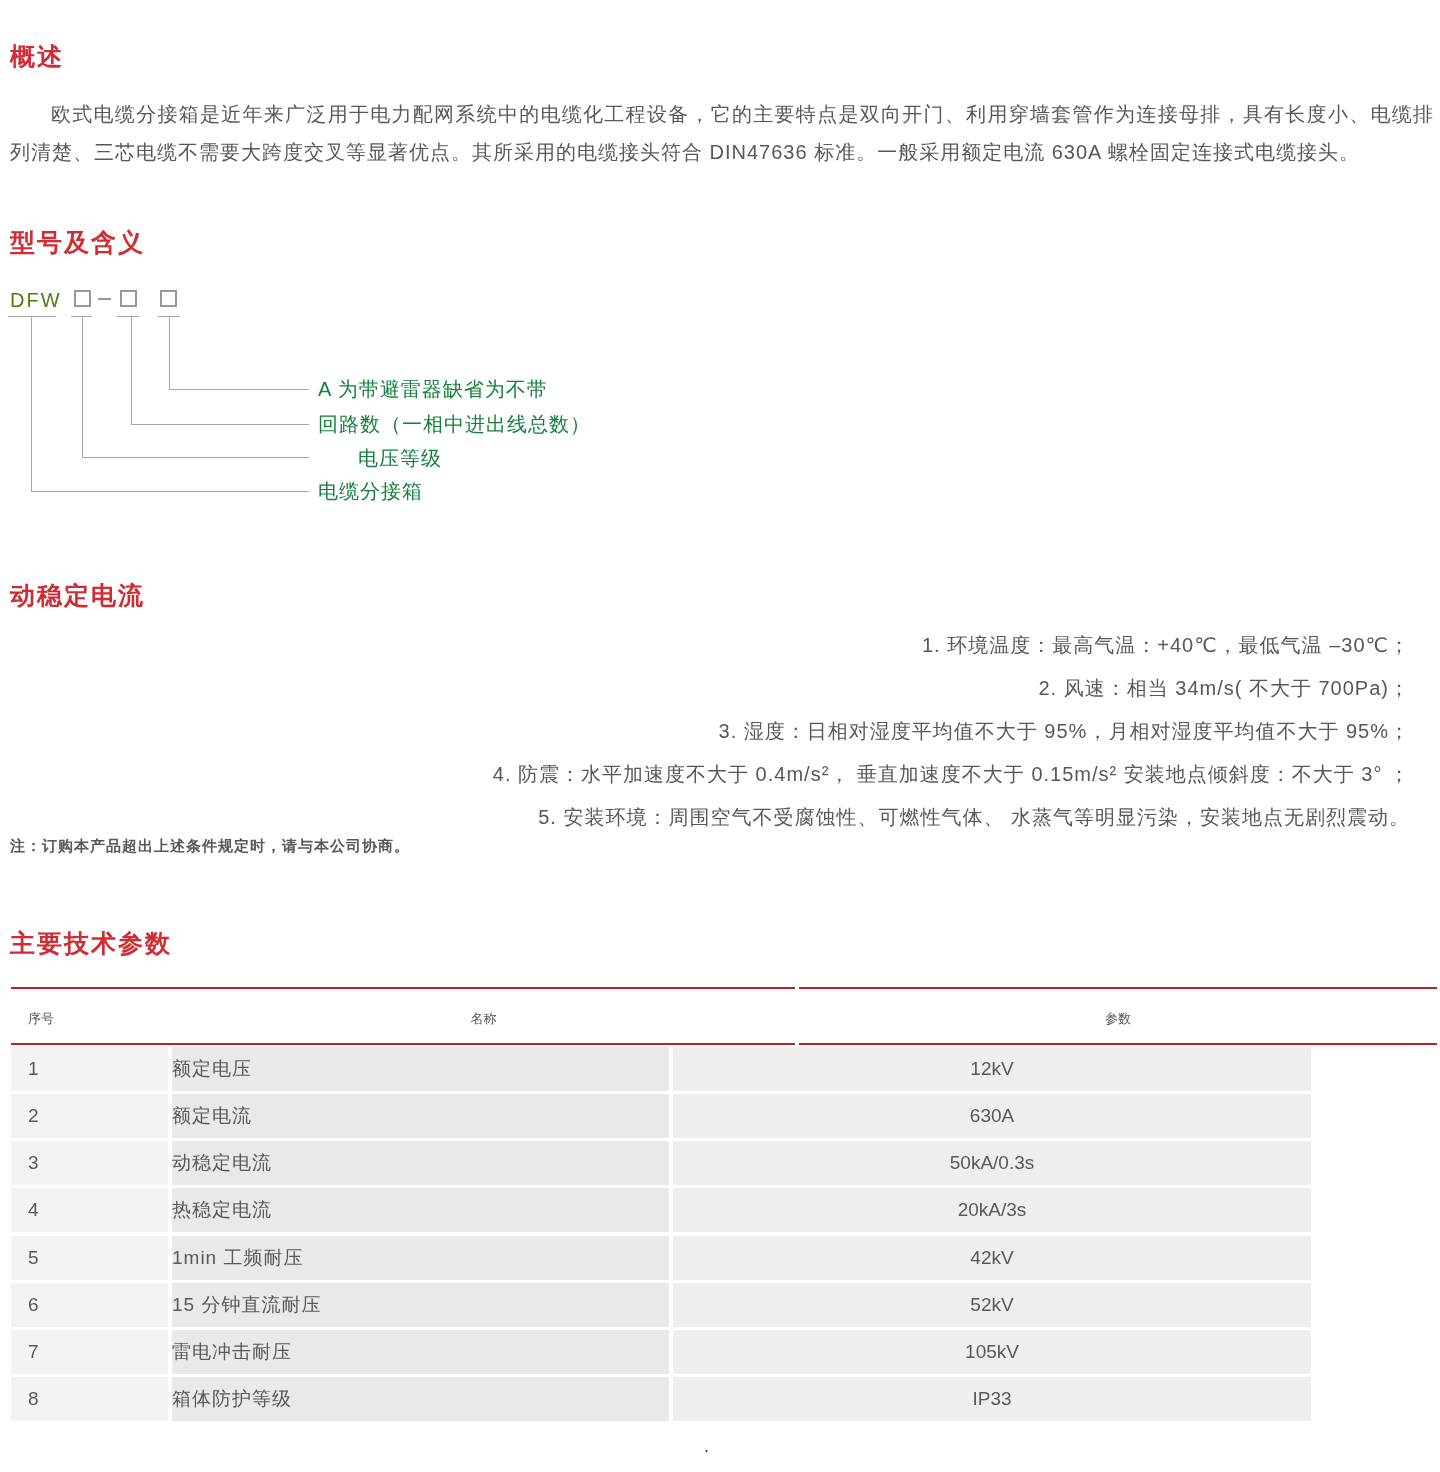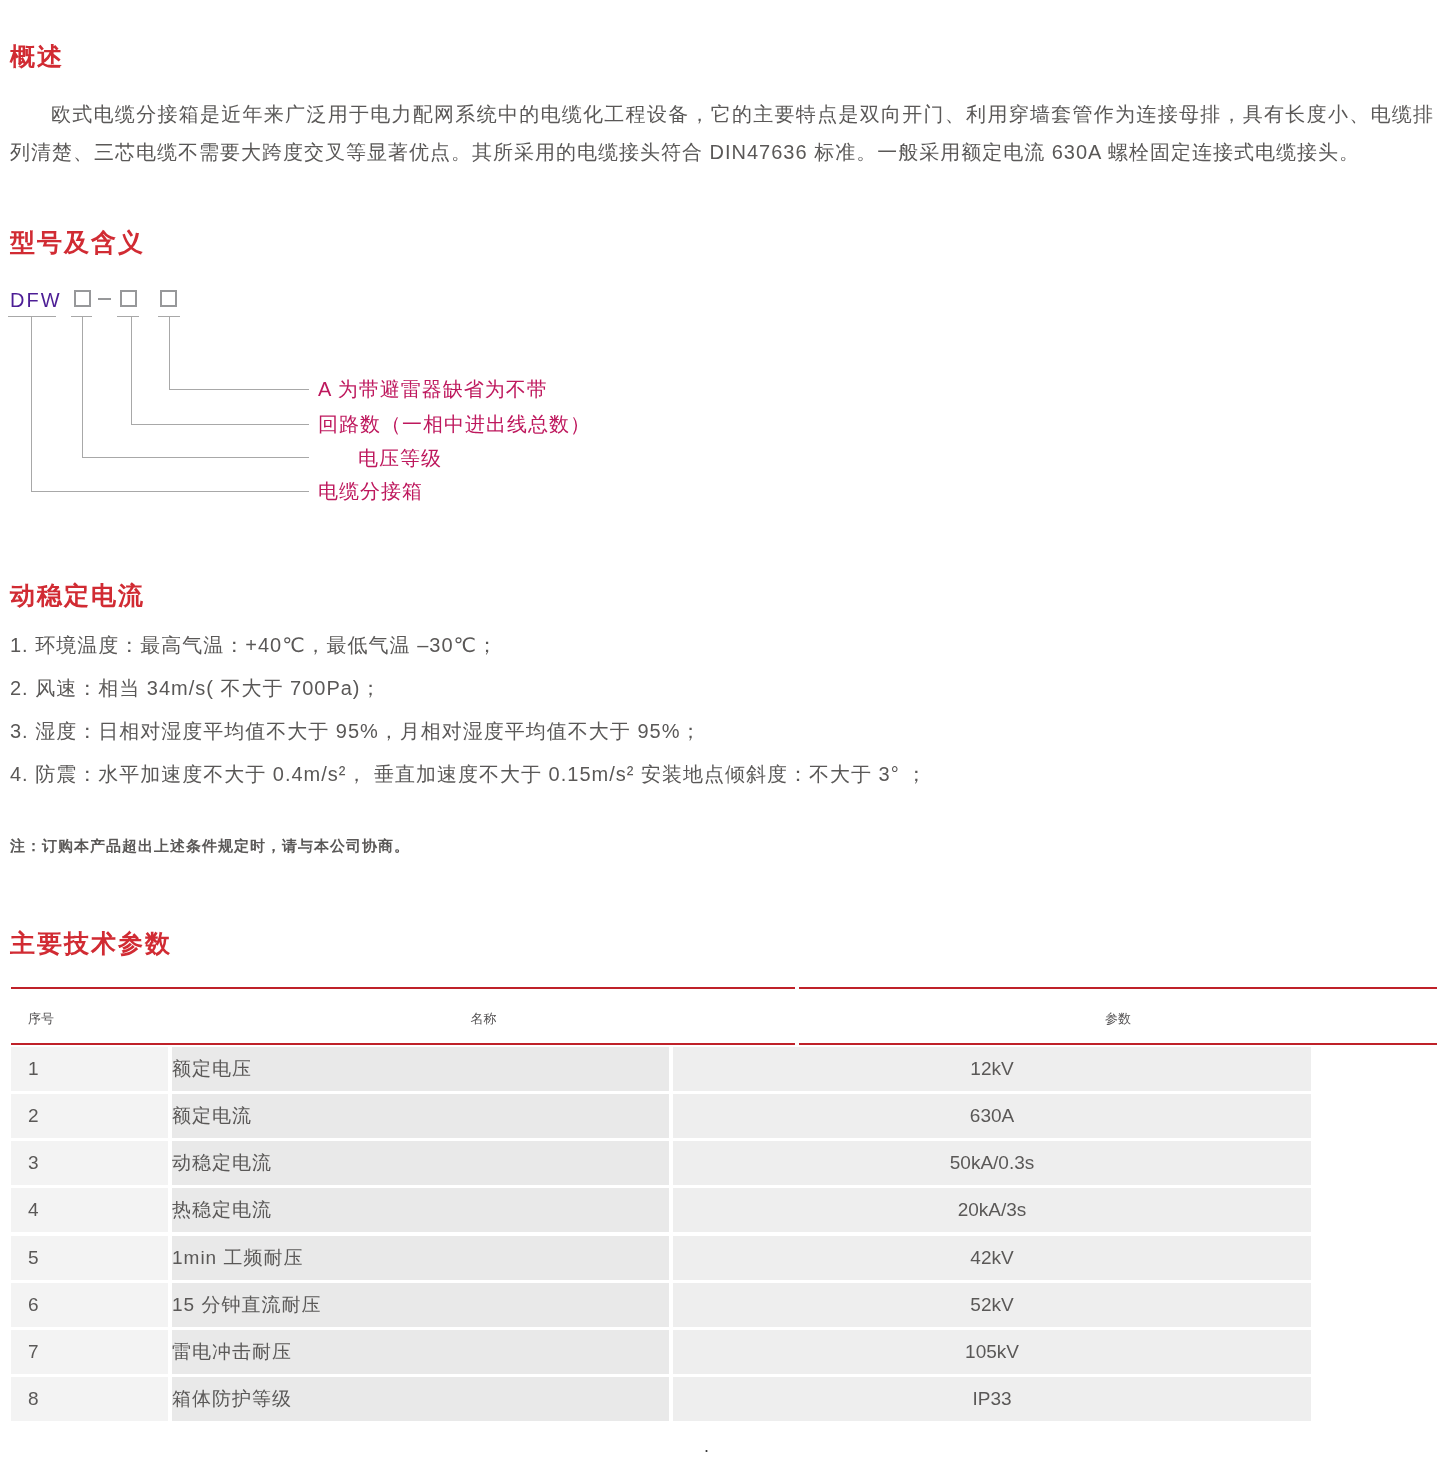--- a/index.html
+++ b/index.html
@@ -15,21 +15,21 @@
   }
   
   .h-overview{left:10px;top:42px;}
   .para{
     left:10px;top:95px;width:1424px;font-size:20px;line-height:38px;
     letter-spacing:1px;text-indent:41px;text-align:justify;
   }
   
   .h-model{left:10px;top:228px;}
   .model-prefix{
-    left:10px;top:289px;font-size:20px;color:#4c1d95;letter-spacing:2px;
+    left:10px;top:289px;font-size:20px;color:#4d7c0f;letter-spacing:2px;
     font-weight:normal;
   }
   .ph-box{width:13px;height:13px;border:2px solid #97989a;top:290px;background:#fff;}
   .ph-box.b1{left:74px;} .ph-box.b2{left:120px;} .ph-box.b3{left:160px;}
   .model-dash{left:98px;top:298px;width:13px;height:2px;background:#97989a;}
   .dline{background:#a8a8a8;}
   .u{height:1px;top:316px;}
   .u1{left:8px;width:48px;} .u2{left:71px;width:21px;}
   .u3{left:117px;width:22px;} .u4{left:158px;width:22px;}
   .vl{width:1px;}
@@ -38,32 +38,33 @@
   .v3{left:131px;top:316px;height:109px;}
   .v4{left:169px;top:316px;height:74px;}
   .hl{height:1px;}
   .h1{left:31px;top:491px;width:278px;}
   .h2{left:82px;top:457px;width:227px;}
   .h3{left:131px;top:424px;width:178px;}
   .h4{left:169px;top:389px;width:140px;}
   .dlabels{position:absolute;left:0;top:0;}
   .dlabel{
     position:absolute;left:318px;font-size:20px;letter-spacing:1px;
-    line-height:24px;white-space:nowrap;color:#be185d;
+    line-height:24px;white-space:nowrap;color:#15803d;
   }
   .dlabel:nth-of-type(1){top:377px;}
   .dlabel:nth-of-type(2){top:412px;}
   .dlabel:nth-of-type(3){top:446px;margin-left:40px;}
   .dlabel:nth-of-type(4){top:479px;}
   
   .h-conditions{left:10px;top:581px;}
   .cond-list{left:10px;top:632px;width:1400px;}
   .cond-item{
     font-size:20px;line-height:26px;margin-bottom:17px;letter-spacing:1px;
     white-space:nowrap;
+    text-align:right;
   }
   .note{
     left:10px;top:836px;font-size:15px;font-weight:bold;letter-spacing:1px;
     line-height:20px;white-space:nowrap;
   }
   
   .h-params{left:10px;top:929px;}
   .redline{height:2px;background:#bf2129;}
   .rl-a1{left:11px;top:987px;width:784px;}
   .rl-a2{left:799px;top:987px;width:638px;}
@@ -139,20 +140,21 @@
   <div class="abs cond-list">
 
       <div class="cond-item">1. 环境温度：最高气温：+40℃，最低气温 –30℃；</div>
 
       <div class="cond-item">2. 风速：相当 34m/s( 不大于 700Pa)；</div>
 
       <div class="cond-item">3. 湿度：日相对湿度平均值不大于 95%，月相对湿度平均值不大于 95%；</div>
 
       <div class="cond-item">4. 防震：水平加速度不大于 0.4m/s²， 垂直加速度不大于 0.15m/s² 安装地点倾斜度：不大于 3° ；</div>
 
+      <div class="cond-item">5. 安装环境：周围空气不受腐蚀性、可燃性气体、 水蒸气等明显污染，安装地点无剧烈震动。</div>
     </div>
   <div class="abs note">注：订购本产品超出上述条件规定时，请与本公司协商。</div>
 
   <div class="abs red-h h-params">主要技术参数</div>
 
   <div>
     <div class="abs redline rl-a1"></div>
     <div class="abs redline rl-a2"></div>
 
     <div class="abs thead-cell th-num">序号</div>

